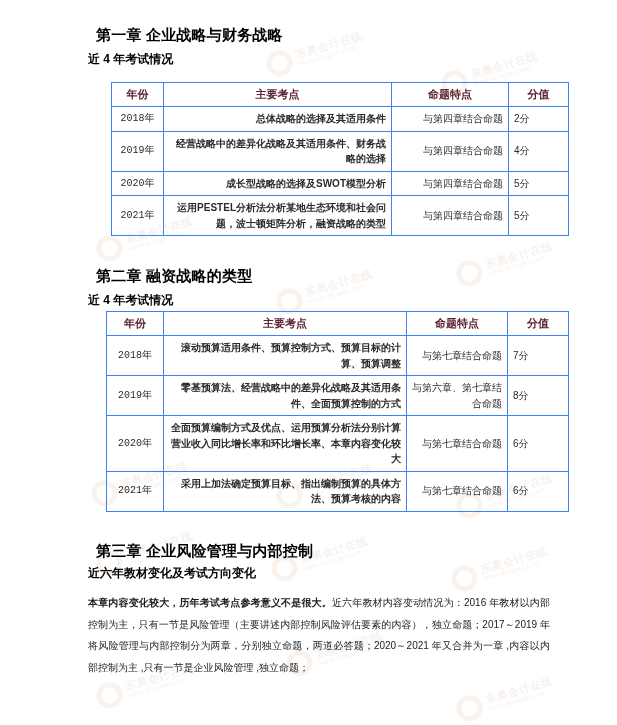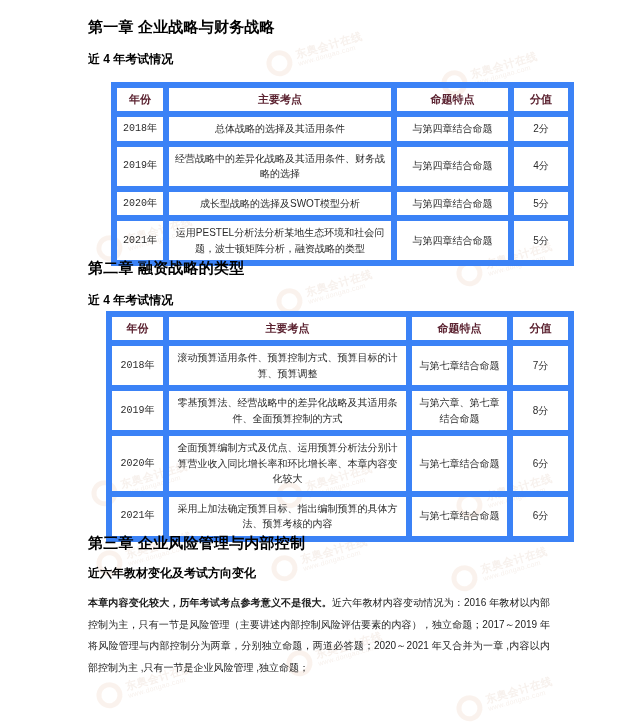--- a/index.html
+++ b/index.html
@@ -61,68 +61,68 @@
   
   .page {
     position: relative;
     z-index: 1;
     padding: 0;
   }
   .chapter-title {
     font-size: 15px;
     font-weight: bold;
     color: #000000;
-    margin: 0;
+    margin: 8px;
     padding: 0;
     letter-spacing: 0.2px;
   }
   .sub-title {
     font-size: 12px;
     font-weight: bold;
     color: #000000;
     margin: 0;
   }
 
   
   table.exam {
     border-collapse: collapse;
     table-layout: fixed;
     background: transparent;
   }
   table.exam th,
   table.exam td {
-    border: 6px solid #3b82f6;
+    border: 1px solid #3b82f6;
     padding: 4px 5px;
     font-size: 10px;
     line-height: 1.55;
     vertical-align: middle;
     background: transparent;
   }
   table.exam th {
     color: #5b2230;
     font-weight: bold;
     text-align: center;
     font-size: 11px;
     padding: 3px 5px;
   }
   td.c-year {
     text-align: center;
     color: #2b2b2b;
     font-family: Liberation Mono, monospace;
   }
   td.c-points {
-    text-align: center;
+    text-align: right;
     color: #2b2b2b;
+    font-weight: bold;
   }
   td.c-feature {
-    text-align: center;
+    text-align: right;
     color: #2b2b2b;
   }
   td.c-score {
-    text-align: center;
     color: #2b2b2b;
   }
 
   
   .body-para {
     font-size: 10px;
     line-height: 2.15;
     color: #1a1a1a;
     margin: 0;
     text-align: justify;

